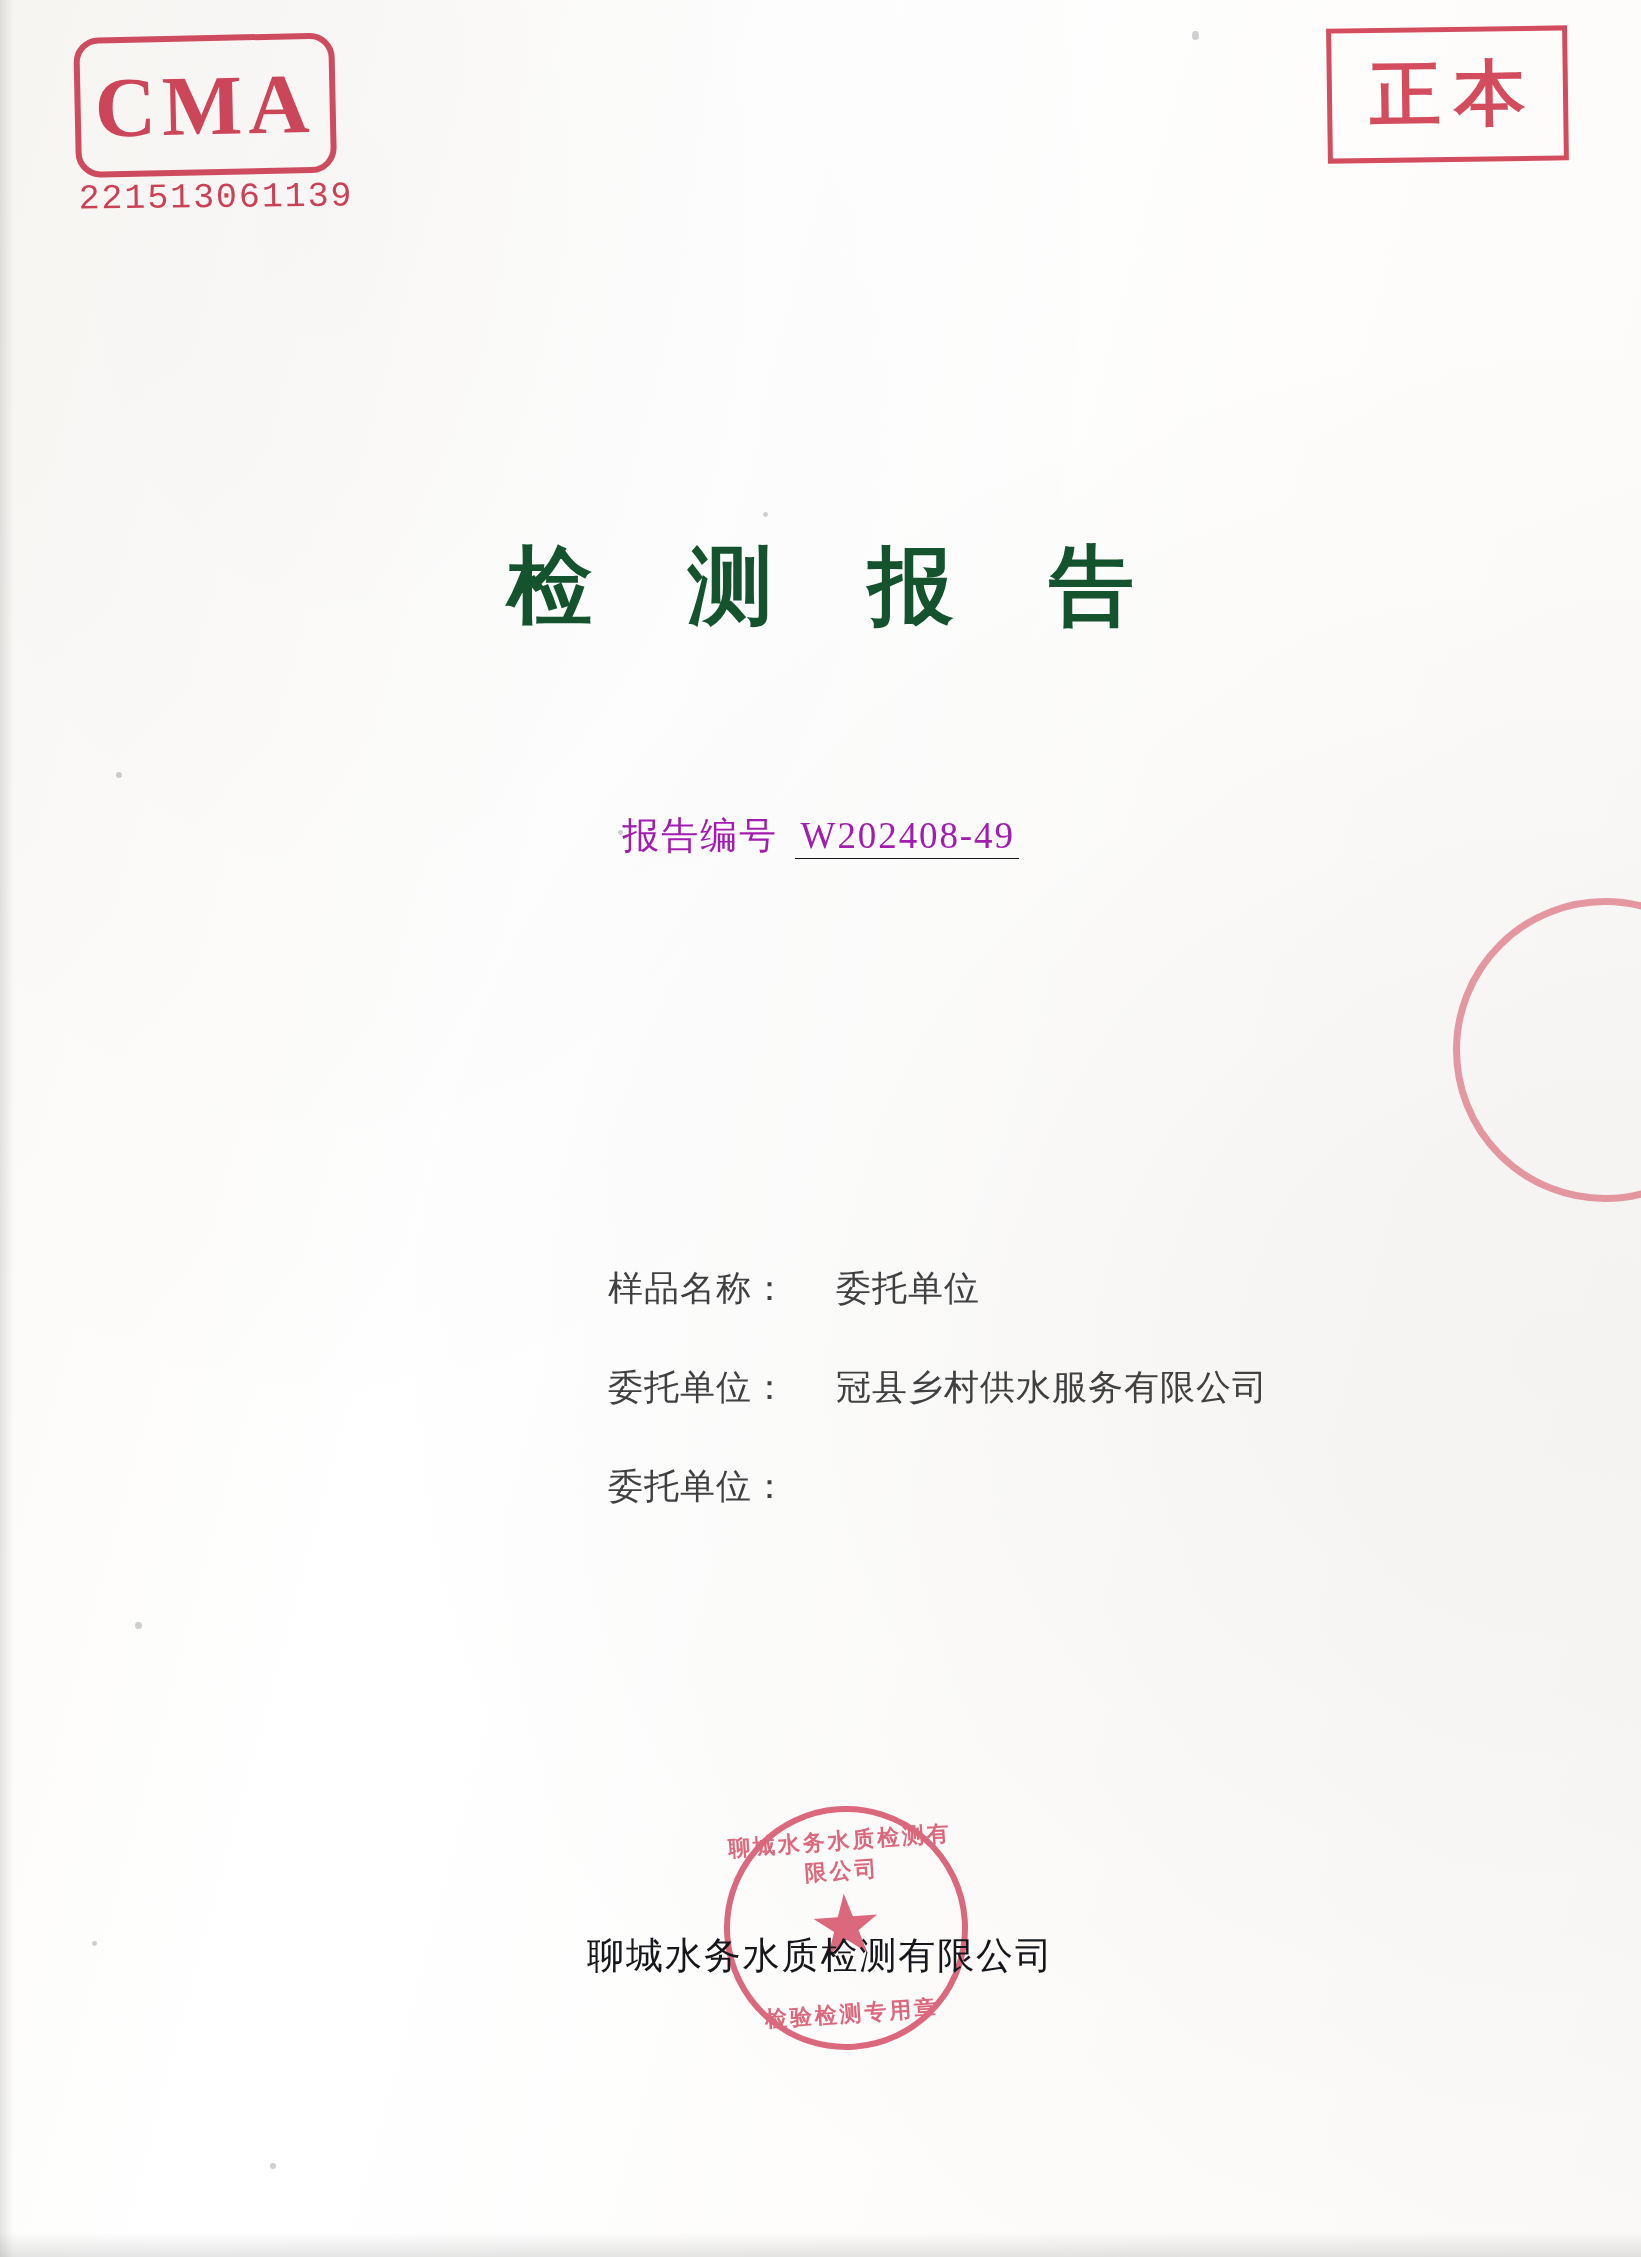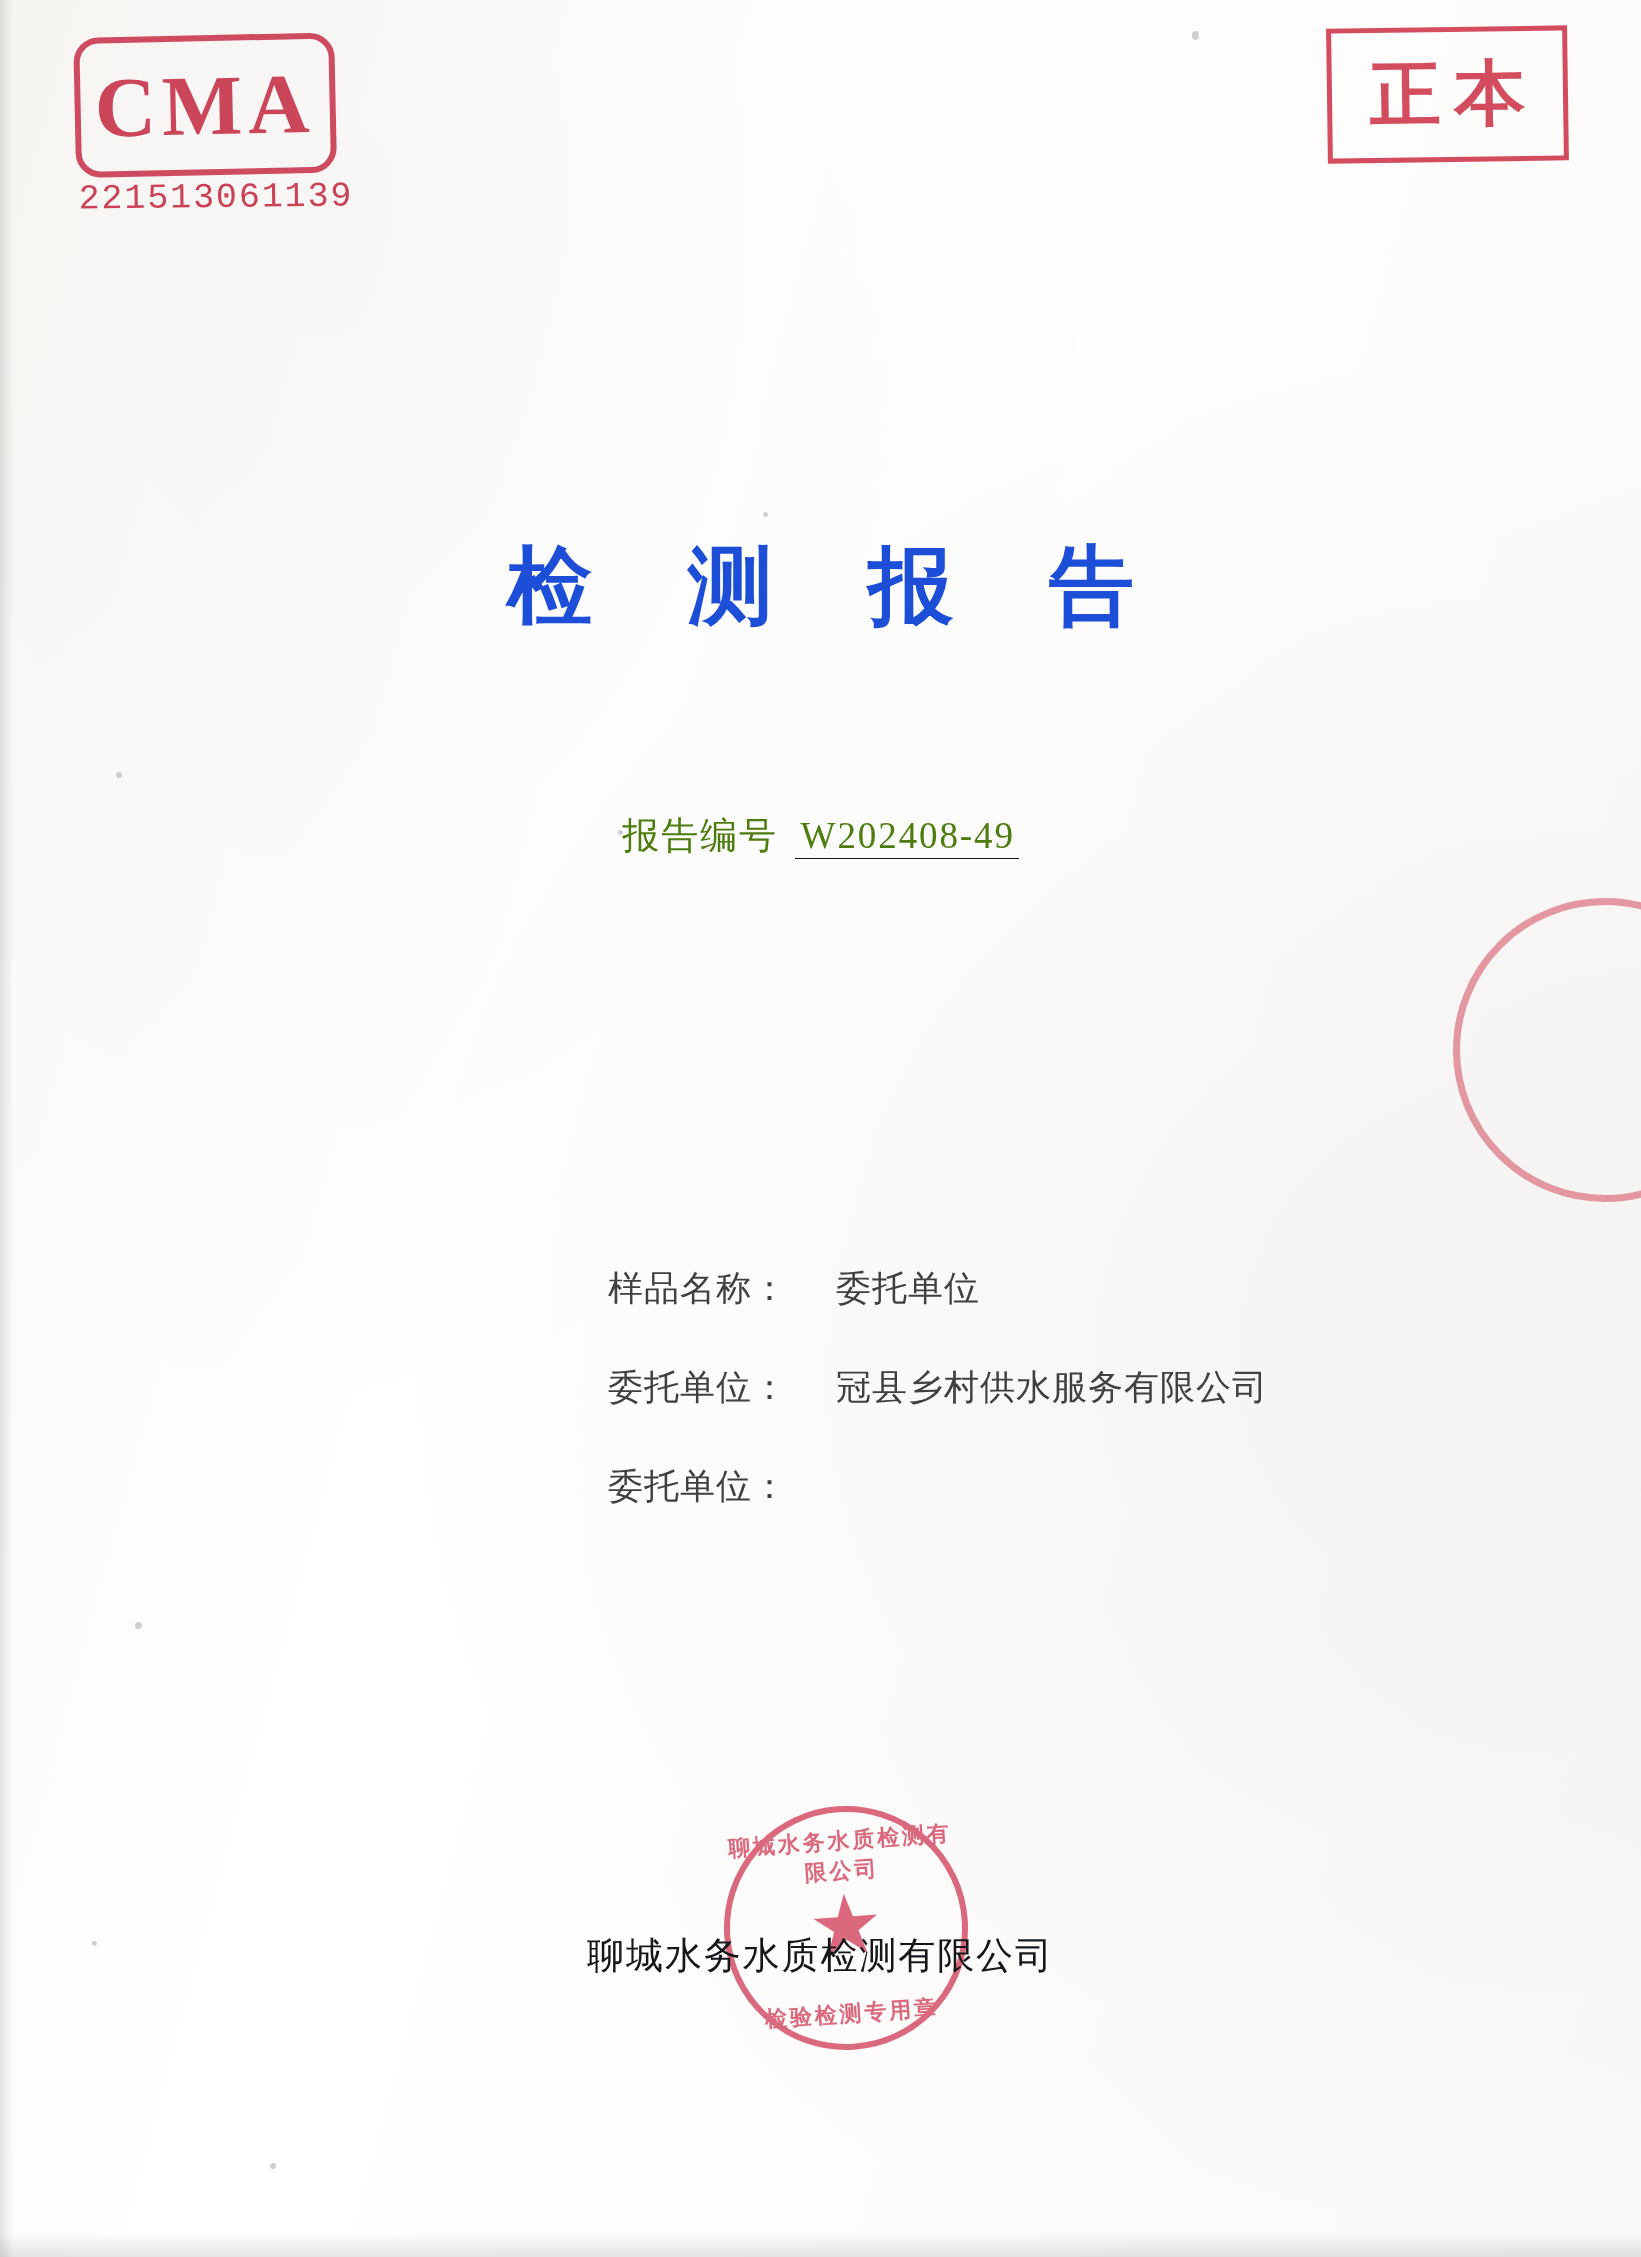--- a/index.html
+++ b/index.html
@@ -146,31 +146,31 @@
     position: absolute;
     left: 0;
     right: 0;
     top: 529px;
     text-align: center;
     font-family: "DejaVu Serif", serif;
     font-weight: bold;
     font-size: 85px;
     letter-spacing: 33px;
     text-indent: 33px;
-    color: #1d4ed8;
+    color: #14532d;
   }
 
   .report-no-line {
     position: absolute;
     left: 0;
     right: 0;
     top: 811px;
     text-align: center;
     font-size: 37px;
-    color: #4d7c0f;
+    color: #a21caf;
     letter-spacing: 1.9px;
   }
   .report-no-label {
     font-family: "DejaVu Serif", serif;
   }
   .report-no-value {
     font-family: "Liberation Serif", serif;
     border-bottom: 1.9px solid #15171a;
     padding: 0 3.9px 1.9px 5.8px;
     margin-left: 5.8px;

